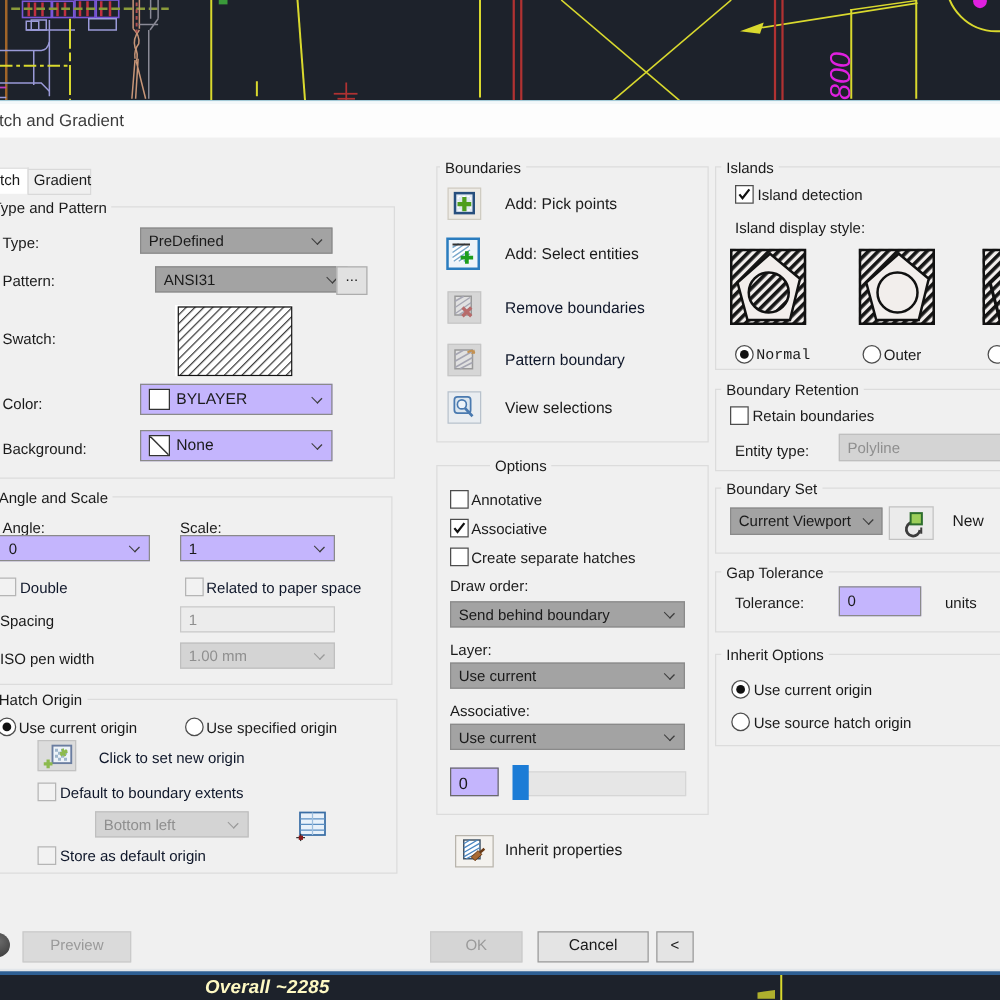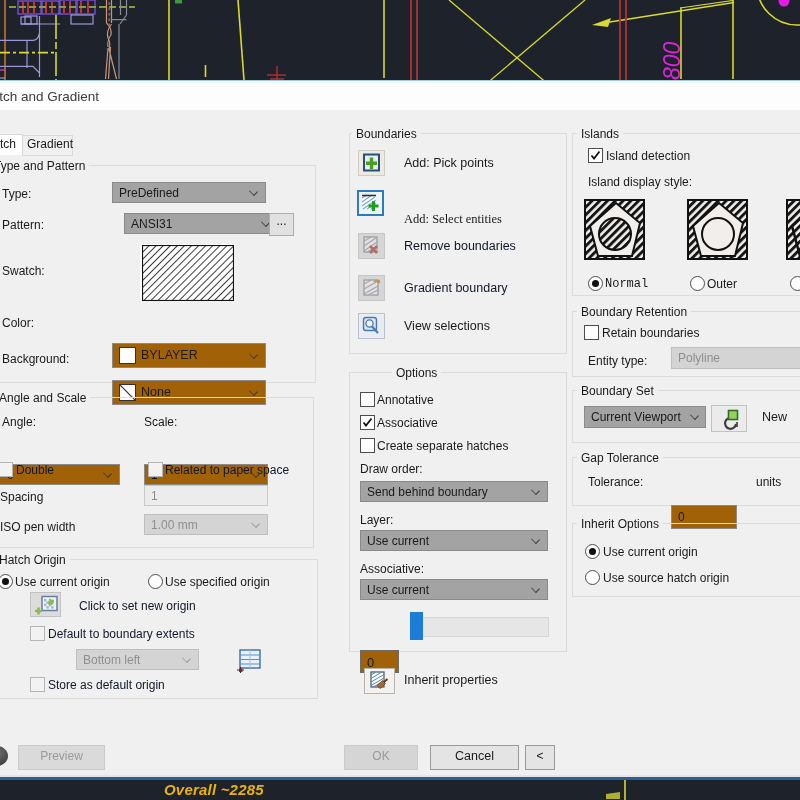--- a/index.html
+++ b/index.html
@@ -6,21 +6,21 @@
 body{width:800px;height:800px;overflow:hidden;font-family:"Liberation Sans",sans-serif;background:#f0f0f0;}
 #wrap{position:absolute;top:0;left:0;width:800px;height:800px;overflow:hidden;}
 .abs{position:absolute;}
 .lbl{position:absolute;font-size:12px;color:#1a1a1a;white-space:nowrap;}
 .dis{color:#0f172a;}
 .grp{position:absolute;border:1px solid #dcdcdc;}
 .glbl{position:absolute;font-size:12px;color:#1a1a1a;background:#f0f0f0;padding:0 4px;white-space:nowrap;}
 .combo{position:absolute;background:#a3a3a3;border:1px solid #8a8a8a;font-size:12px;color:#1a1a1a;white-space:nowrap;}
 .combo .tx{position:absolute;left:6px;top:3px;}
 .combo.cdis{background:#d4d4d4;border-color:#bfbfbf;color:#8f8f8f;}
-.combo.white{background:#a16207;margin-top:36px;}
+.combo.white{background:#c4b5fd;}
 .cv{position:absolute;width:6px;height:6px;border-right:1.3px solid #3c3c3c;border-bottom:1.3px solid #3c3c3c;transform:rotate(45deg) scale(1,0.8);}
 .cv.g{border-color:#9a9a9a;}
 .cb{position:absolute;width:13px;height:13px;background:#fff;border:1px solid #4d4d4d;}
 .cb.cdis{border-color:#b5b5b5;background:#f2f2f2;}
 .rad{position:absolute;width:13px;height:13px;background:#fff;border:1px solid #4d4d4d;border-radius:50%;}
 .rad .dot{position:absolute;left:3px;top:3px;width:7px;height:7px;background:#111;border-radius:50%;}
 .btn{position:absolute;background:#e1e1e1;border:1px solid #adadad;font-size:12px;color:#1a1a1a;text-align:center;}
 .ibtn{position:absolute;border:1px solid #b9c2cc;background:#eef1f5;}
 </style>
 </head>
@@ -277,21 +277,21 @@
   <div class="lbl" style="left:404px;top:156px;font-size:12.5px;">Add: Pick points</div>
 
   <div class="ibtn" style="left:357px;top:190px;width:23px;height:22px;background:#eef4f9;border:2px solid #2a7cbe;">
     <svg width="23" height="22">
       <rect x="3" y="3" width="14" height="14" fill="#fff"></rect>
       <path d="M3 6 L8 3 M3 10 L13 3 M3 14 L16 5 M4 17 L17 8 M8 17 L17 11 M12 17 L17 14" stroke="#7aa8cc" stroke-width="1.2"></path>
       <line x1="3" y1="3.5" x2="17" y2="3.5" stroke="#333" stroke-width="1.6"></line>
       <path d="M14.5 9 L14.5 19 M9.5 14 L19.5 14" stroke="#1e9e1e" stroke-width="3"></path>
     </svg>
   </div>
-  <div class="lbl" style="left:404px;top:212px;font-size:12.5px;font-family:Liberation Serif, serif;">Add: Select entities</div>
+  <div class="lbl" style="left:404px;top:196px;font-size:12.5px;">Add: Select entities</div>
 
   <div class="ibtn" style="left:358px;top:233px;width:25px;height:24px;background:#d6d6d6;border-color:#c6c6c6;">
     <svg width="25" height="24">
         <g opacity="0.8">
       <rect x="5" y="3" width="13" height="15" fill="#e4e4e4" stroke="#8a8a8a" stroke-width="1.2"></rect>
       <path d="M5 7 L12 3 M5 12 L17 4 M5 17 L18 8 M8 18 L18 12" stroke="#9a9aaa" stroke-width="1.2"></path>
       <path d="M11 12 L18 19 M18 12 L11 19" stroke="#b05050" stroke-width="2.6"></path>
     </g>
       </svg>
   </div>
@@ -300,21 +300,21 @@
   <div class="ibtn" style="left:358px;top:275px;width:25px;height:24px;background:#d6d6d6;border-color:#c6c6c6;">
     <svg width="25" height="24">
         <g opacity="0.8">
       <rect x="5" y="4" width="14" height="15" fill="#e4e4e4" stroke="#8a8a8a" stroke-width="1.2"></rect>
       <path d="M5 8 L12 4 M5 13 L19 5 M5 18 L19 10 M9 19 L19 14" stroke="#9a9aaa" stroke-width="1.2"></path>
       <path d="M15 6 C18 3.6 20 4.4 20.5 6.5" stroke="#c08030" stroke-width="1.6" fill="none"></path>
       <path d="M20.5 3.6 L21 7 L17.6 7 Z" fill="#c08030"></path>
     </g>
       </svg>
   </div>
-  <div class="lbl dis" style="left:404px;top:281px;font-size:12.5px;">Gradient boundary</div>
+  <div class="lbl dis" style="left:404px;top:281px;font-size:12.5px;">Pattern boundary</div>
 
   <div class="ibtn" style="left:358px;top:313px;width:25px;height:24px;background:#e9edf1;border-color:#b9c2cc;">
     <svg width="25" height="24">
       <rect x="4.5" y="3.5" width="13" height="13" rx="2.5" fill="#dbe6ef" stroke="#4a7ab0" stroke-width="1.4"></rect>
       <circle cx="10.5" cy="9.5" r="3.6" fill="#eef4f9" stroke="#4a7ab0" stroke-width="1.3"></circle>
       <line x1="13" y1="12.5" x2="19" y2="19" stroke="#4a7ab0" stroke-width="2.2"></line>
     </svg>
   </div>
   <div class="lbl" style="left:404px;top:319px;font-size:12.5px;">View selections</div>
 
@@ -452,19 +452,19 @@
   <div class="abs" style="left:-14px;top:746px;width:22px;height:20px;border-radius:50%;background:radial-gradient(circle at 60% 35%,#6a6a6a,#2c2c2c);"></div>
   <div class="btn" style="left:18px;top:745px;width:85px;height:23px;line-height:21px;background:#dadada;border-color:#cacaca;color:#9a9a9a;">Preview</div>
   <div class="btn" style="left:344px;top:745px;width:72px;height:23px;line-height:21px;background:#d5d5d5;border-color:#cacaca;color:#9a9a9a;">OK</div>
   <div class="btn" style="left:430px;top:745px;width:87px;height:23px;line-height:21px;background:#e4e4e4;border-color:#9a9a9a;font-size:12.5px;">Cancel</div>
   <div class="btn" style="left:525px;top:745px;width:28px;height:23px;line-height:21px;background:#e4e4e4;border-color:#9a9a9a;">&lt;</div>
 
   <div class="abs" style="left:0;top:775px;width:800px;height:2px;background:#e2e6ea;"></div>
   <div class="abs" style="left:0;top:777px;width:800px;height:3px;background:#2e5f93;"></div>
 
   <div class="abs" style="left:0;top:780px;width:800px;height:20px;background:#1d222b;overflow:hidden;">
-    <div style="position:absolute;left:164px;top:1px;font-family:'Liberation Sans',sans-serif;font-style:italic;font-weight:bold;font-size:15px;letter-spacing:0.2px;color:#eab308;">Overall ~2285</div>
+    <div style="position:absolute;left:164px;top:1px;font-family:'Liberation Sans',sans-serif;font-style:italic;font-weight:bold;font-size:15px;letter-spacing:0.2px;color:#fef9c3;">Overall ~2285</div>
     <svg width="800" height="20" style="position:absolute;left:0;top:0;">
       <line x1="625" y1="0" x2="625" y2="20" stroke="#d9d92e" stroke-width="1.6"></line>
       <polygon points="606,14 620,12 620,19 606,19" fill="#c9c92e" opacity="0.85"></polygon>
     </svg>
   </div>
 </div>
 
 </body></html>

